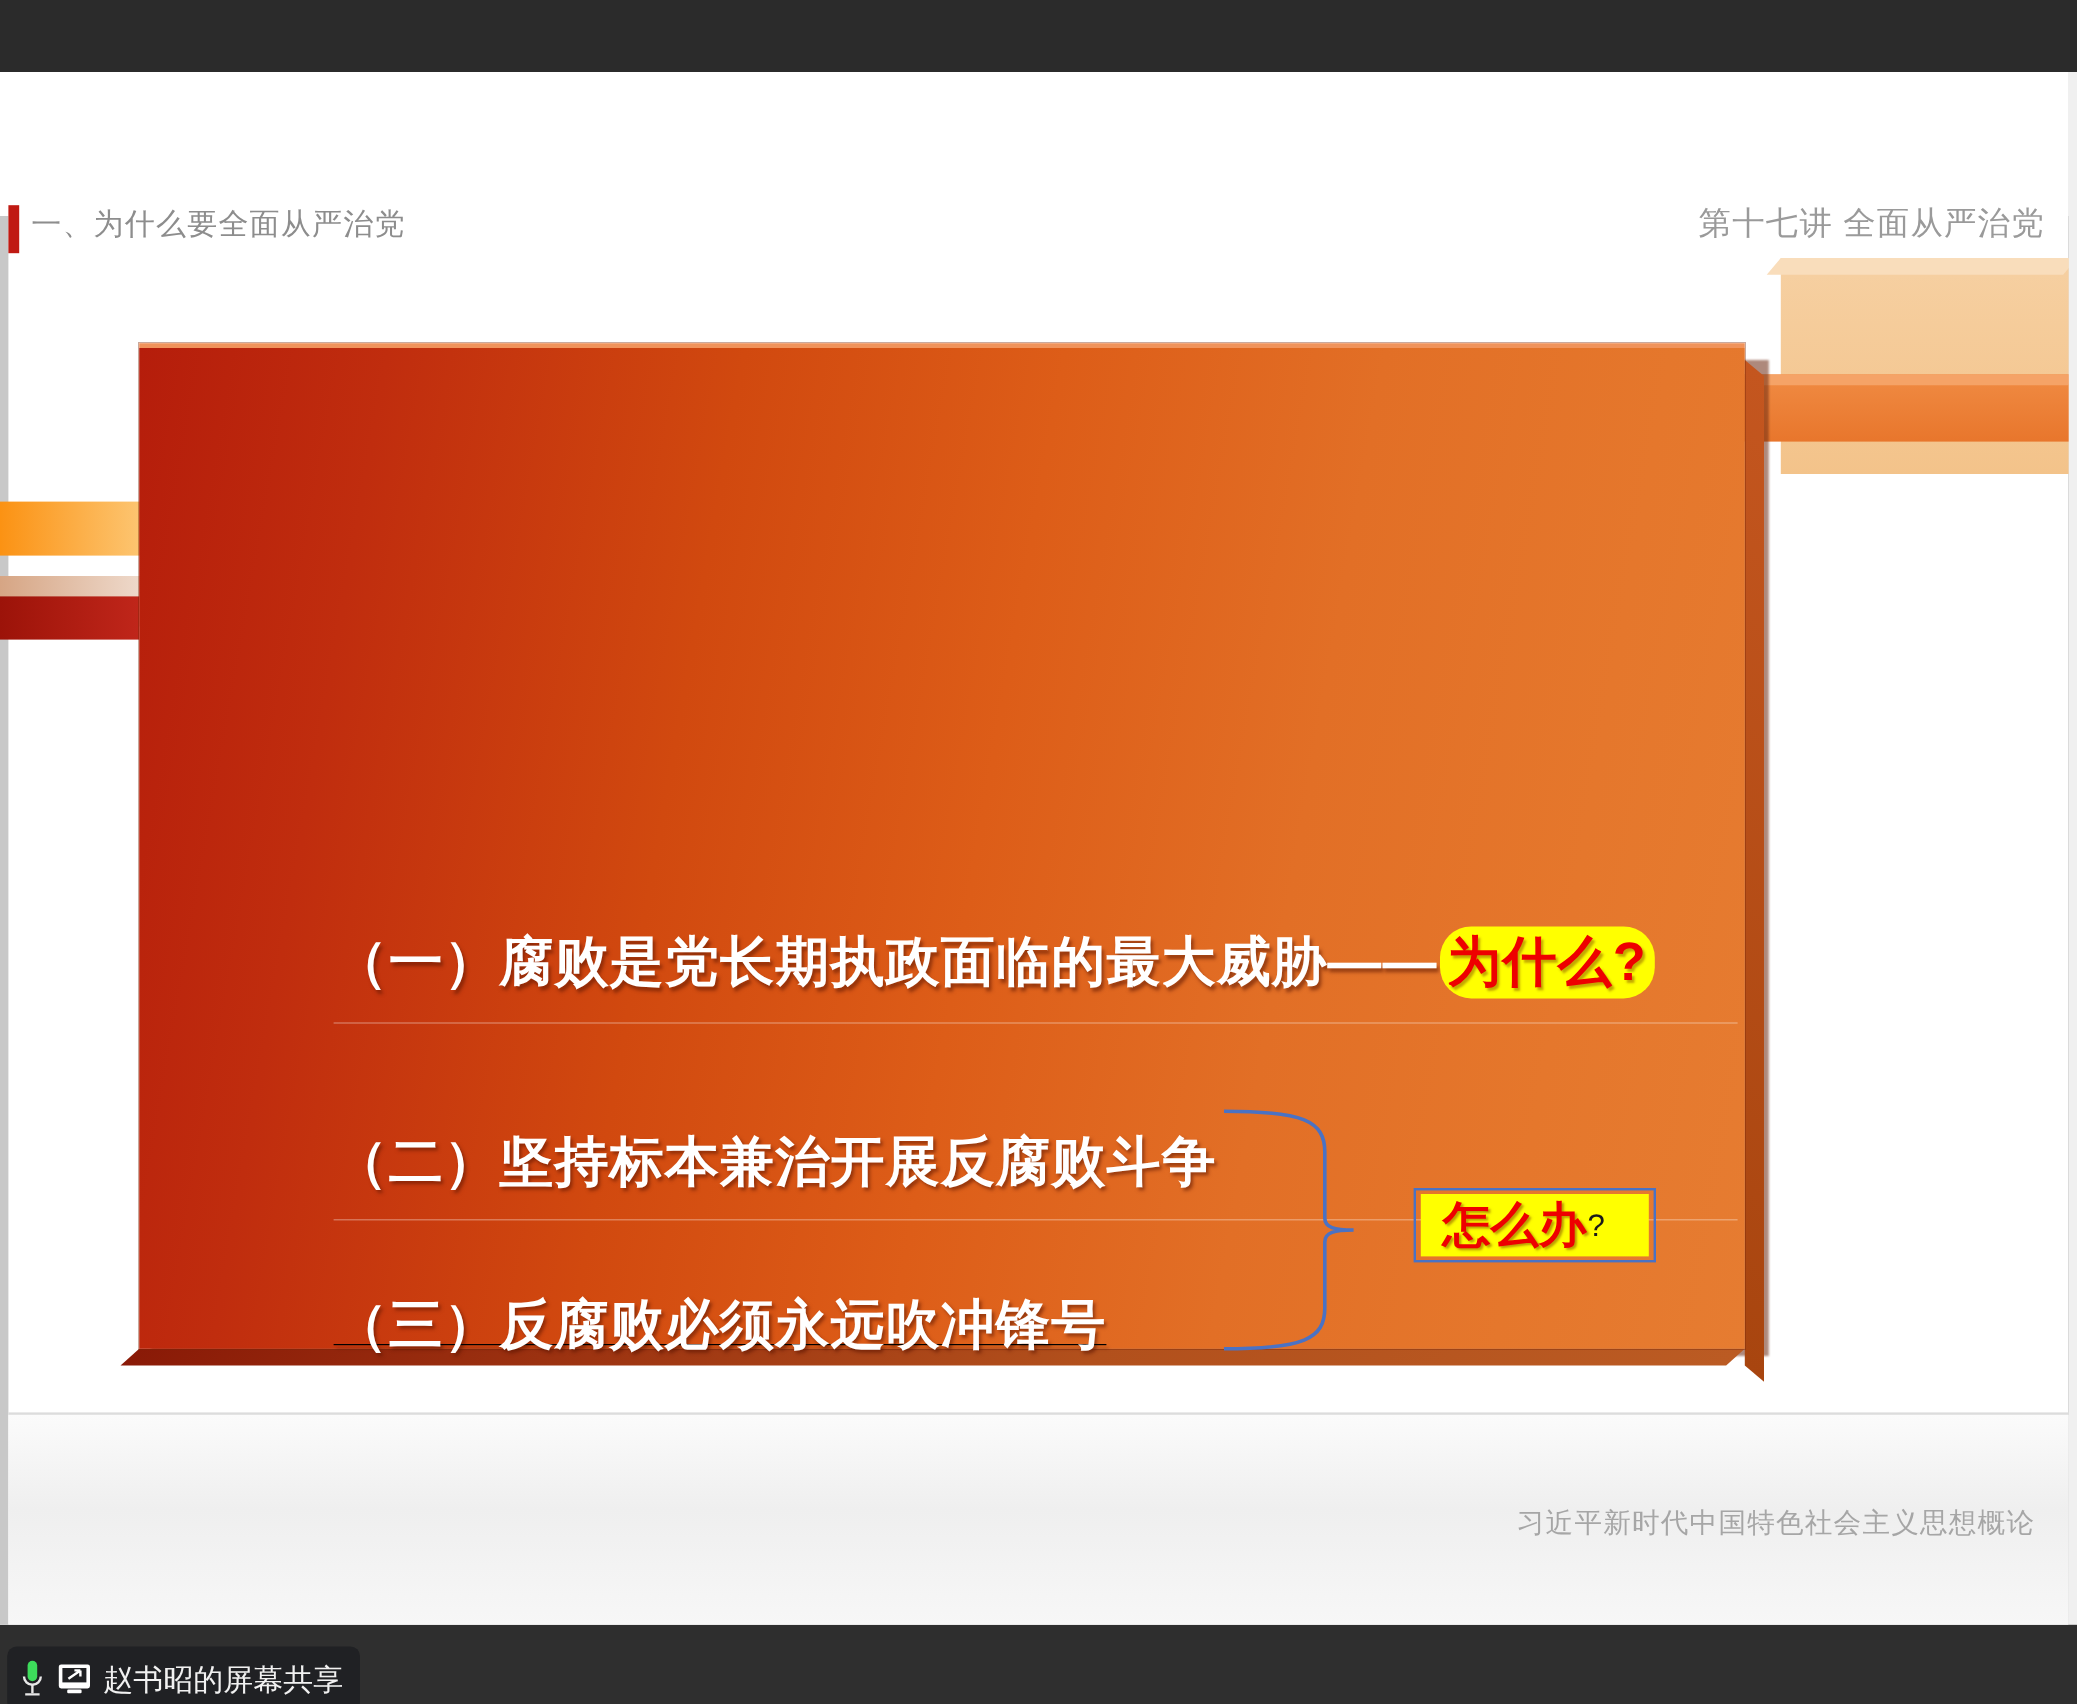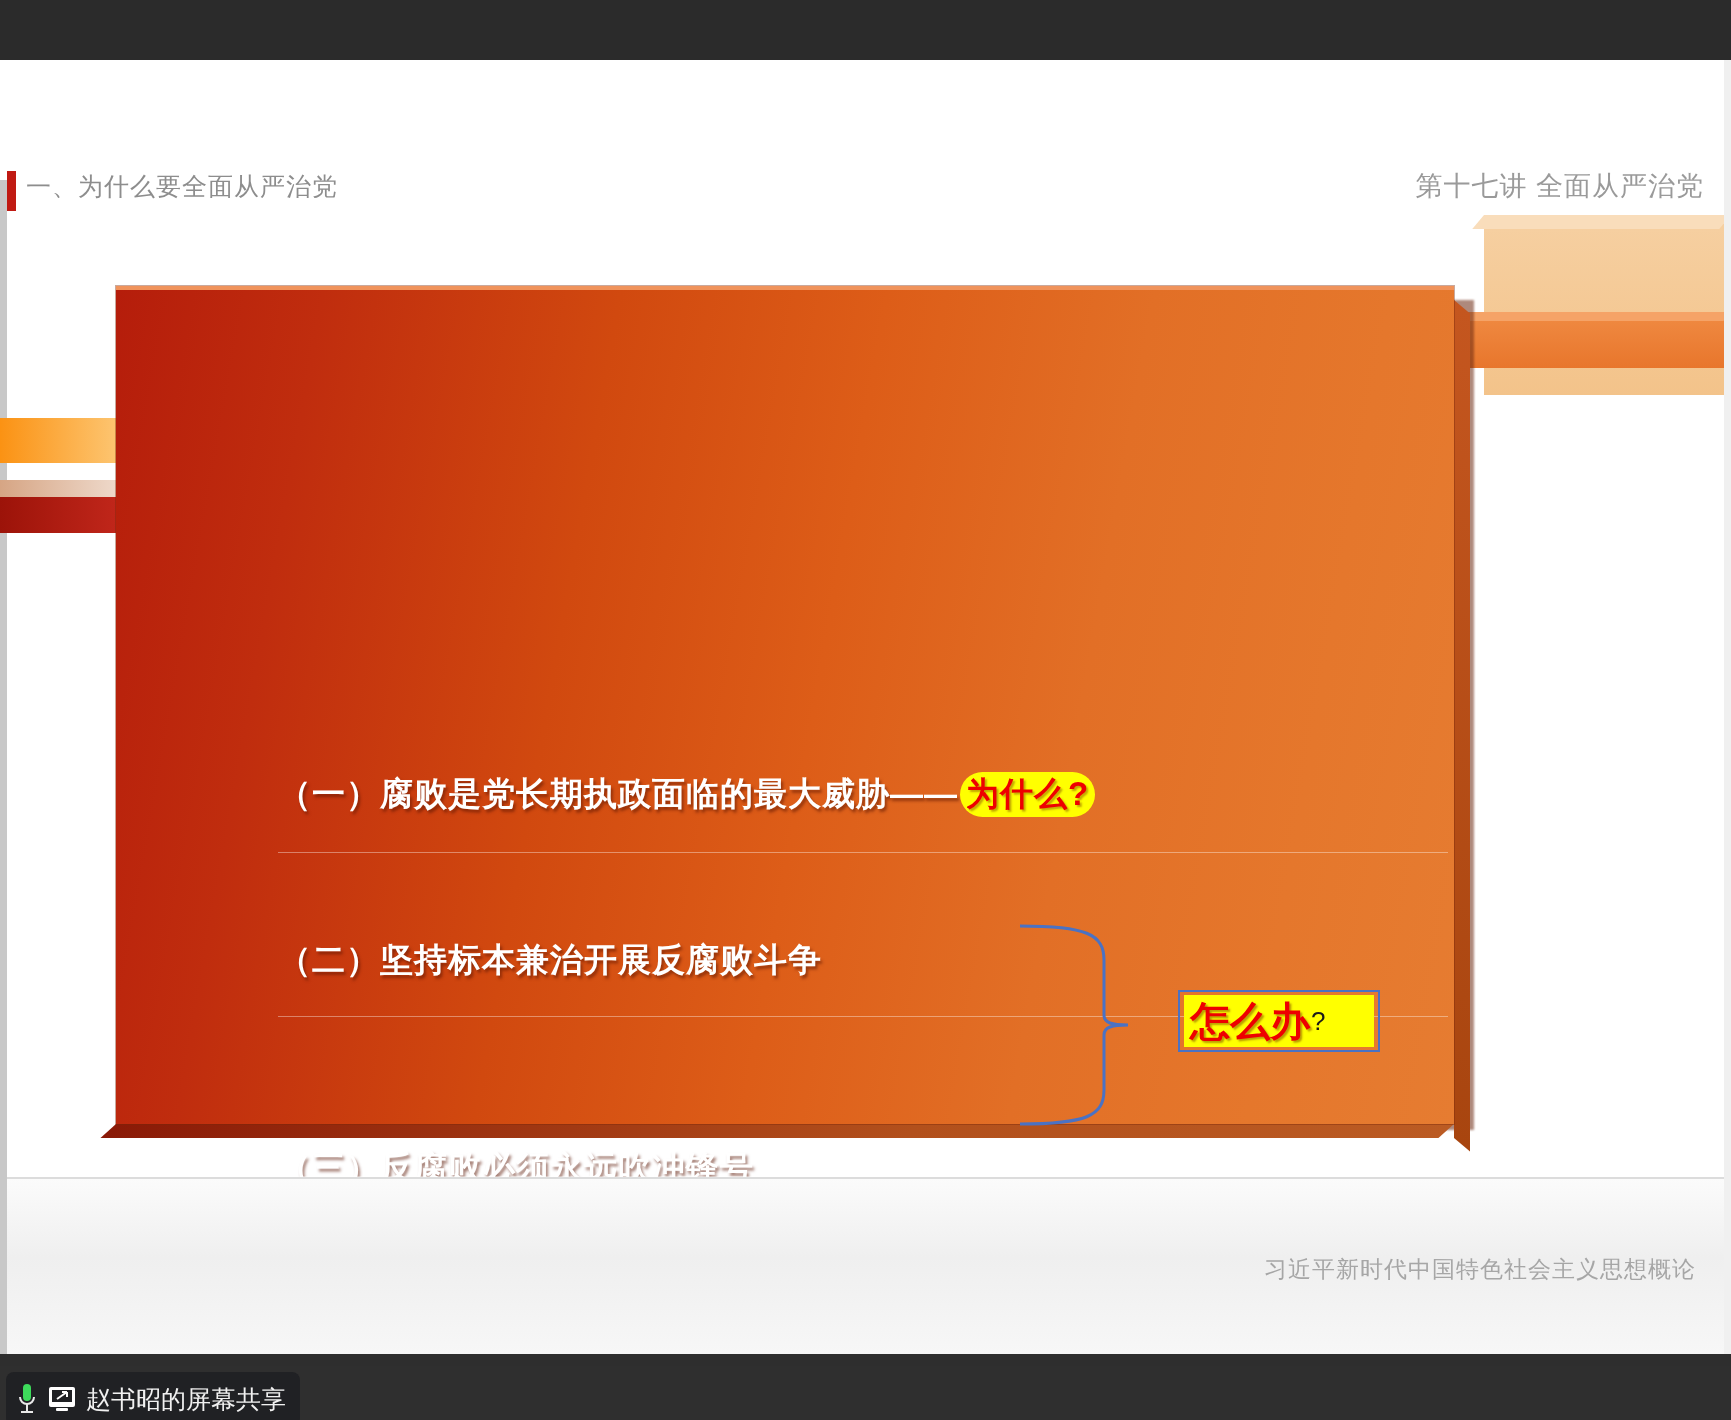--- a/index.html
+++ b/index.html
@@ -135,38 +135,38 @@
 
   
   .row {
     position: absolute;
     left: 162px;
     width: 1180px;
   }
   .row-text {
     color: #ffffff;
     font-weight: bold;
-    font-size: 33px;
+    font-size: 45px;
     letter-spacing: 1px;
     white-space: nowrap;
     text-shadow: 2px 3px 3px rgba(90,20,0,.55);
   }
   .rule {
     position: absolute;
     left: 162px;
     width: 1170px;
     height: 1px;
     background: rgba(255,255,255,.38);
   }
 
   #row1 { top: 482px; }
   #rule1 { top: 562px; }
   #row2 { top: 648px; }
   #rule2 { top: 726px; }
-  #row3 { top: 856px; }
+  #row3 { top: 784px; text-decoration: underline; }
   #rule3 { top: 886px; }
 
   .hl-why {
     display: inline-block;
     background: #ffff00;
     color: #ee0000;
     font-weight: bold;
     padding: 0 6px;
     margin-left: 2px;
     text-shadow: 2px 2px 2px rgba(120,60,0,.45);
@@ -182,21 +182,21 @@
     left: 1062px; top: 700px;
     width: 202px; height: 62px;
     border: 2px solid #4a72c4;
     background: transparent;
     padding: 3px 4px;
   }
   #howto-inner {
     background: #ffff00;
     width: 100%; height: 100%;
     display: flex; align-items: center; justify-content: flex-start;
-    padding-left: 6px;
+    padding-left: 18px;
     text-align: right;
   }
   #howto-text {
     color: #ee0000; font-weight: bold; font-size: 40px;
     text-shadow: 2px 2px 2px rgba(120,60,0,.5);
     line-height: 1;
   }
   #howto-q {
     color: #1a1a1a; font-size: 26px; line-height: 1;
     margin-left: 1px; align-self: center;

